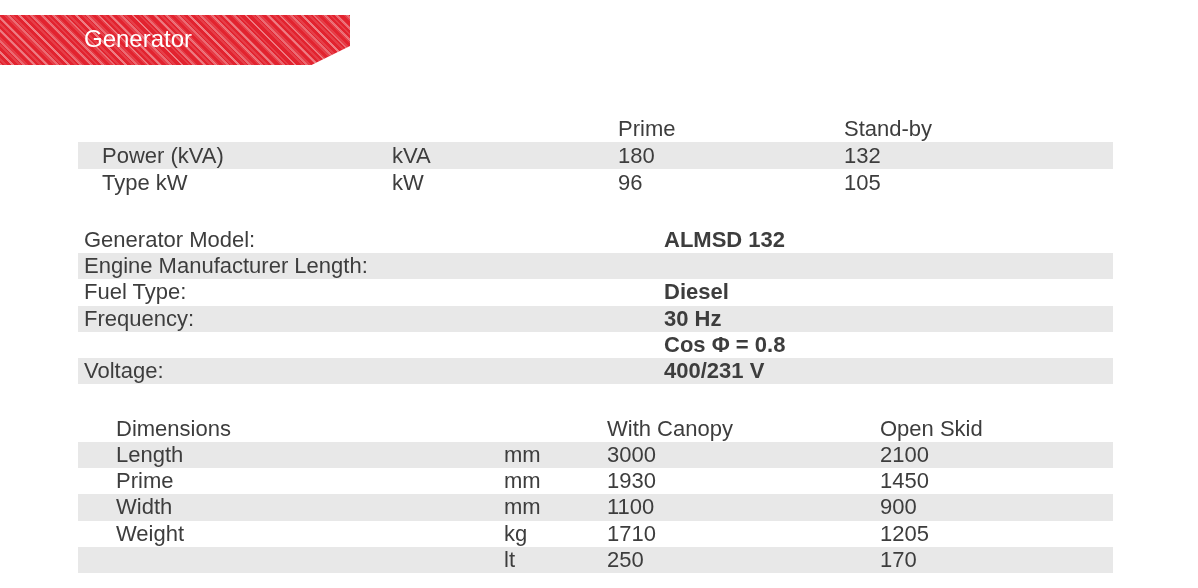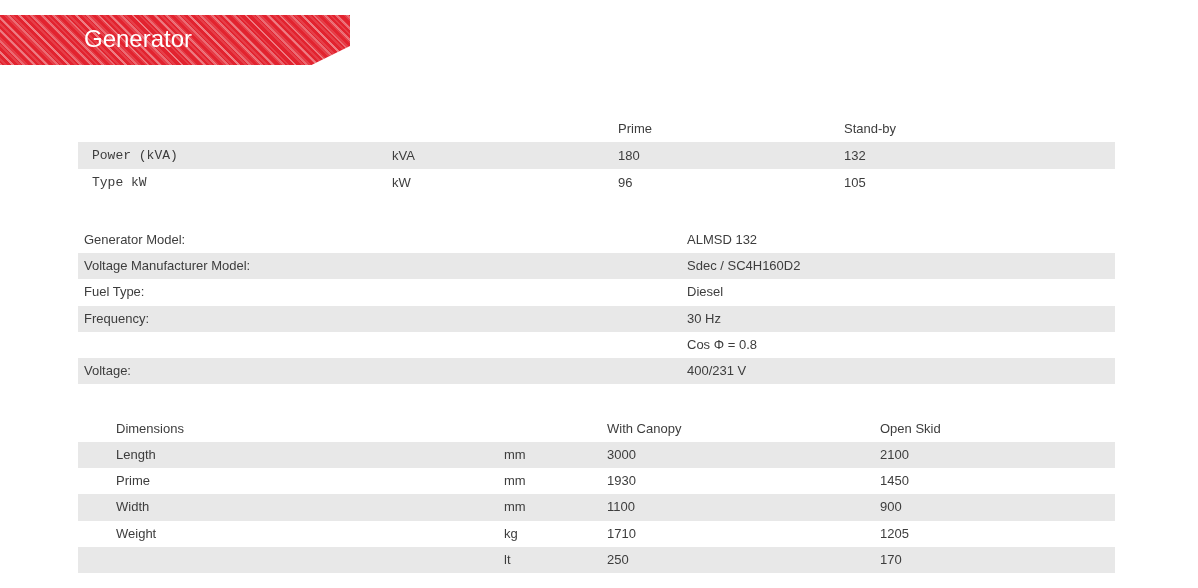--- a/index.html
+++ b/index.html
@@ -8,21 +8,20 @@
     background: #ffffff;
   }
   .page {
     position: relative;
     width: 1113px;
     height: 588px;
     background: #ffffff;
     font-family: "Liberation Sans", "DejaVu Sans", sans-serif;
     color: #3d3d3d;
     overflow: hidden;
-    padding-left: 34px;
   }
 
   
   .banner {
     position: absolute;
     left: 0;
     top: 15px;
     width: 350px;
     height: 50px;
     background-color: #e2232f;
@@ -48,35 +47,35 @@
   .trow {
     position: absolute;
     left: 78px;
     width: 1037px;
   }
   .trow.striped { background: #e8e8e8; }
   .cell {
     position: absolute;
     top: 0;
     white-space: nowrap;
-    font-size: 13px;
+    font-size: 22px;
     line-height: inherit;
   }
 
   
   .pt-row { height: 27px; line-height: 27px; }
-  .pt-label   { left: 14px; font-family: Liberation Mono, monospace; }
+  .pt-label   { left: 24px; }
   .pt-unit    { left: 314px; }
   .pt-prime   { left: 540px; }
   .pt-standby { left: 766px; }
 
   
   .st-row { height: 26.2px; line-height: 26.2px; }
   .st-label { left: 6px; }
-  .st-value { left: 609px; }
+  .st-value { left: 586px; font-weight: bold; }
 
   
   .dt-row { height: 26.3px; line-height: 26.3px; }
   .dt-label    { left: 6px; margin-left: 32px; }
   .dt-unit     { left: 426px; }
   .dt-canopy   { left: 529px; }
   .dt-openskid { left: 802px; }
 </style>
 </head>
 <body>
@@ -105,22 +104,21 @@
       <span class="cell pt-standby">105</span>
     </div>
   </div>
 
   <div>
     <div class="trow st-row" style="top:227px">
       <span class="cell st-label">Generator Model:</span>
       <span class="cell st-value">ALMSD 132</span>
     </div>
     <div class="trow st-row striped" style="top:253.2px">
-      <span class="cell st-label">Voltage Manufacturer Model:</span>
-      <span class="cell st-value">Sdec / SC4H160D2</span>
+      <span class="cell st-label">Engine Manufacturer Length:</span>
     </div>
     <div class="trow st-row" style="top:279.4px">
       <span class="cell st-label">Fuel Type:</span>
       <span class="cell st-value">Diesel</span>
     </div>
     <div class="trow st-row striped" style="top:305.6px">
       <span class="cell st-label">Frequency:</span>
       <span class="cell st-value">30 Hz</span>
     </div>
     <div class="trow st-row" style="top:331.8px">

